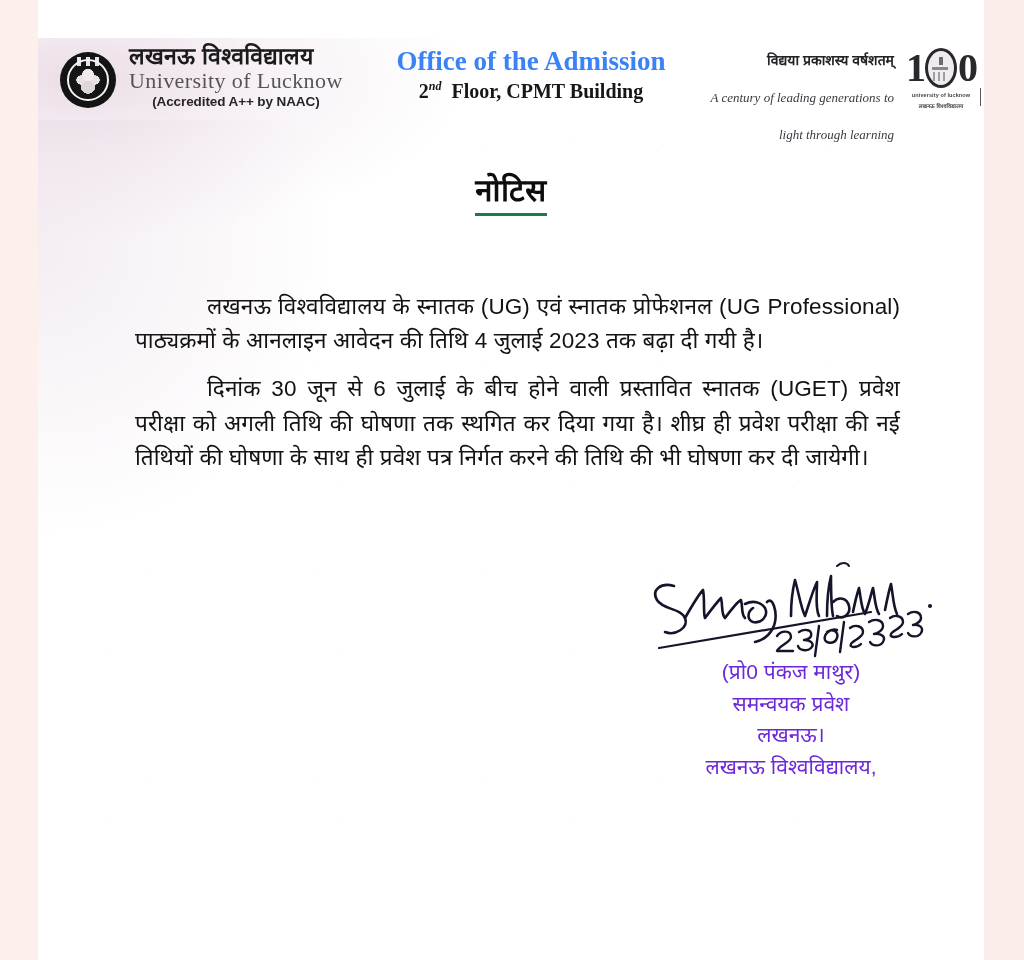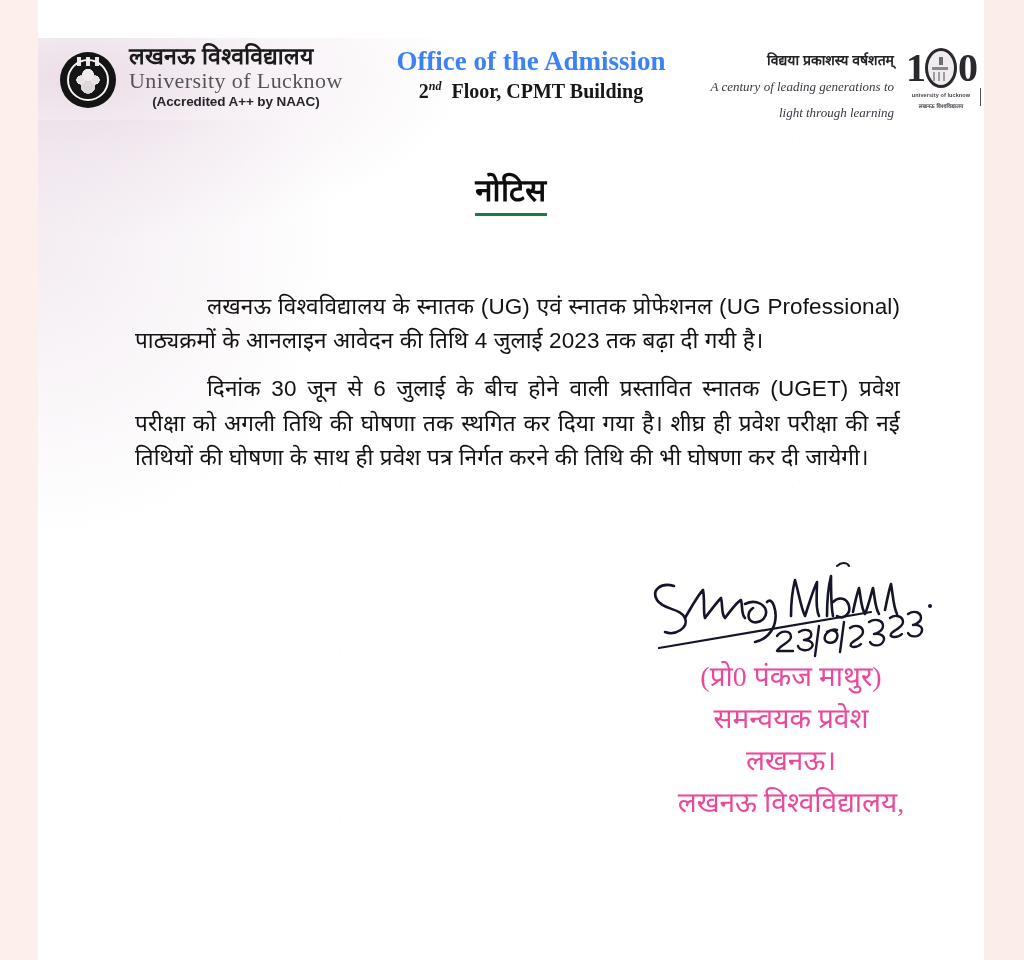--- a/index.html
+++ b/index.html
@@ -203,21 +203,21 @@
     color: #242226;
     white-space: nowrap;
     line-height: 1.2;
   }
   .motto-en {
     font-family: "Liberation Serif", serif;
     font-style: italic;
     font-size: 13px;
     color: #3a3840;
     line-height: 1.25;
-    margin-top: 10px;
+    margin-top: 21px;
     white-space: nowrap;
   }
   #centenary {
     position: relative;
     width: 74px;
     flex: 0 0 auto;
     text-align: center;
     padding-top: 2px;
   }
   #cent-100 {
@@ -310,23 +310,23 @@
     width: 386px;
     text-align: center;
   }
   #signature {
     position: relative;
     height: 100px;
     margin-bottom: -4px;
   }
   #signature svg { display: block; margin: 0 auto; }
   .sig-line {
-    font-family: Liberation Serif, serif;
-    font-size: 28px;
-    color: #ec4899;
+    font-family: Liberation Sans, sans-serif;
+    font-size: 21px;
+    color: #6d28d9;
     line-height: 1.5;
     white-space: nowrap;
   }
 </style>
 </head>
 <body>
 
 <div id="scan-frame">
 
   <div id="paper">

